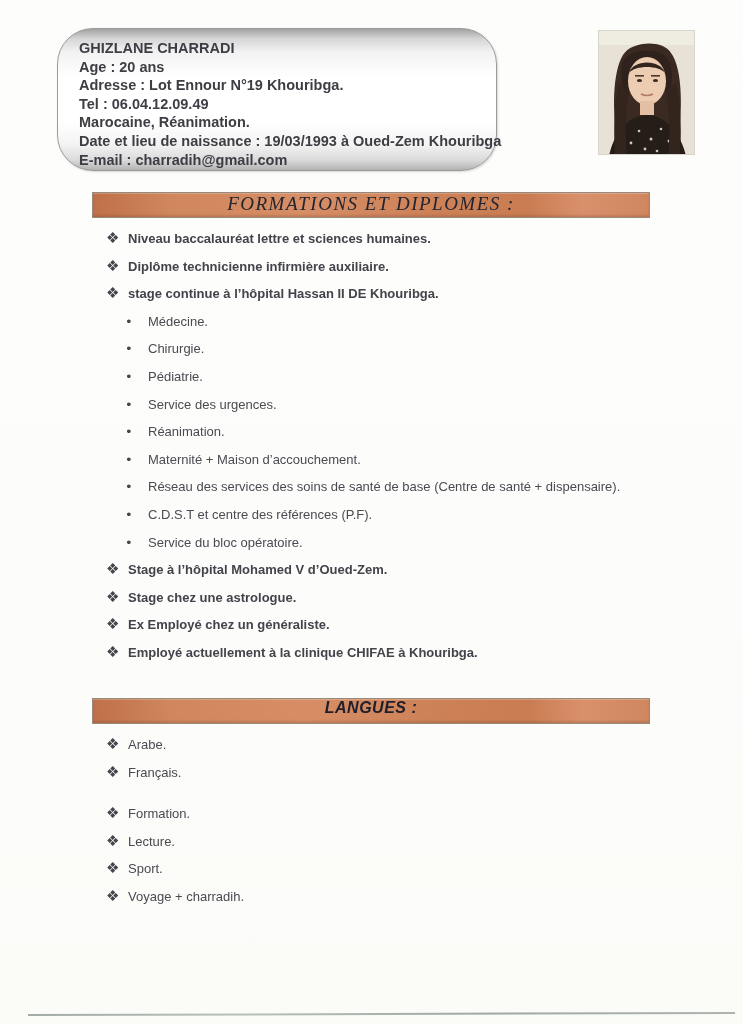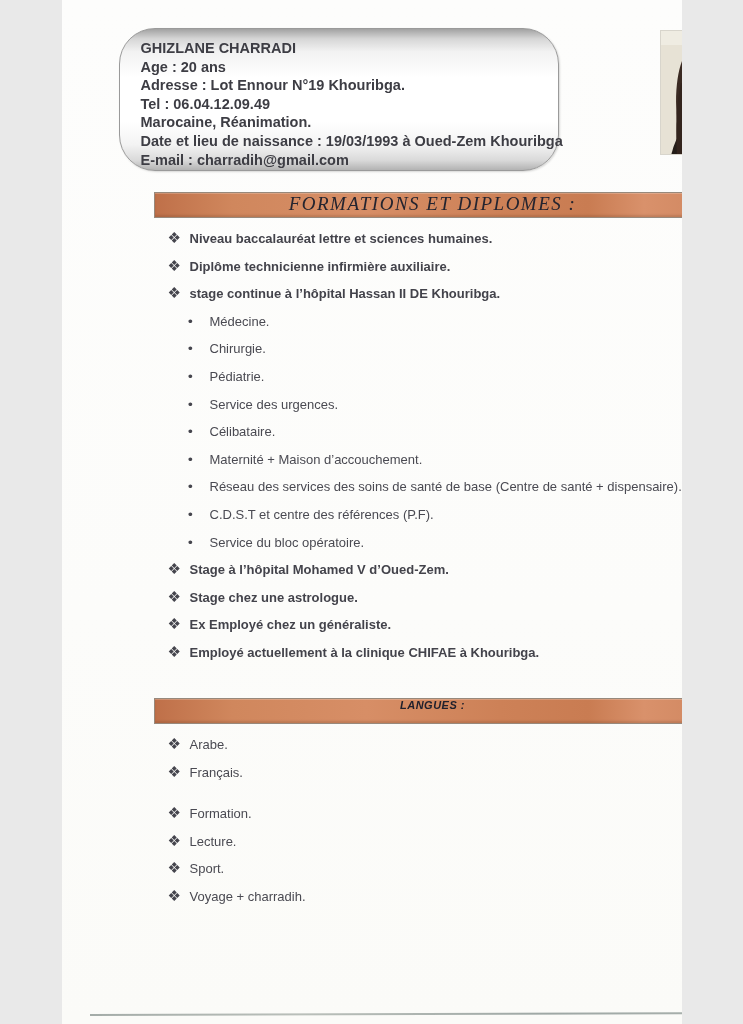--- a/index.html
+++ b/index.html
@@ -1,18 +1,18 @@
 <!DOCTYPE html>
 <html><head>
 <meta charset="utf-8">
 <style>
   * { margin:0; padding:0; box-sizing:border-box; }
   html,body { background:#e9e9e9; }
   .page {
-    position:relative; width:620px; height:1024px; margin:0 auto;
+    position:relative; width:743px; height:1024px; margin:0 auto;
     background:linear-gradient(180deg,#fdfdfc 0%,#fcfcfa 60%,#fbfbf8 100%);
     overflow:hidden;
     font-family:"Liberation Sans","DejaVu Sans",sans-serif;
     color:#45454d;
   }
   
   .header-card {
     position:absolute; left:57px; top:28px; width:440px; height:143px;
     border:1px solid #9a9a9a; border-radius:36px;
     background:linear-gradient(180deg,#a2a2a2 0%,#d6d6d6 7%,#f2f2f2 16%,#ffffff 34%,#ffffff 66%,#f3f3f3 82%,#dadada 93%,#b3b3b3 100%);
@@ -37,21 +37,21 @@
     border:1px solid #97897c;
     box-shadow:inset 0 1px 0 rgba(255,255,255,.22), inset 0 -2px 2px rgba(90,50,30,.18);
     display:flex; align-items:flex-start; justify-content:center;
   }
   .bar-title-serif {
     font-family:"Liberation Serif","DejaVu Serif",serif;
     font-style:italic; font-size:19px; letter-spacing:1.5px; color:#24242f;
   }
   .bar-title-sans {
     font-family:"Liberation Sans","DejaVu Sans",sans-serif;
-    font-style:italic; font-weight:700; font-size:11px; letter-spacing:.5px; color:#20202c;
+    font-style:italic; font-weight:700; font-size:16px; letter-spacing:.5px; color:#20202c;
   }
   .list { padding-top:7px; }
   .li { display:flex; align-items:flex-start; min-height:27.6px; line-height:27.6px; }
   .li .txt { font-size:13px; }
   .d-bold .txt { font-weight:700; color:#43434b; }
   .d-reg  .txt { font-weight:400; color:#4a4a52; }
   .dot    .txt { font-weight:400; color:#4a4a52; max-width:478px; }
   .bullet { font-family:"DejaVu Sans",sans-serif; flex:0 0 auto; }
   .diamond { width:22px; margin-left:14px; font-size:15px; color:#45454d; }
   .dotb    { width:23px; margin-left:33px; font-size:13px; color:#45454d; }
@@ -143,21 +143,21 @@
       <div class="li dot">
           <span class="bullet dotb">•</span>
           <span class="txt">Pédiatrie.</span>
         </div>
       <div class="li dot">
           <span class="bullet dotb">•</span>
           <span class="txt">Service des urgences.</span>
         </div>
       <div class="li dot">
           <span class="bullet dotb">•</span>
-          <span class="txt">Célibataire.</span>
+          <span class="txt">Réanimation.</span>
         </div>
       <div class="li dot">
           <span class="bullet dotb">•</span>
           <span class="txt">Maternité + Maison d’accouchement.</span>
         </div>
       <div class="li dot">
           <span class="bullet dotb">•</span>
           <span class="txt">Réseau des services des soins de santé de base (Centre de santé + dispensaire).</span>
         </div>
       <div class="li dot">

